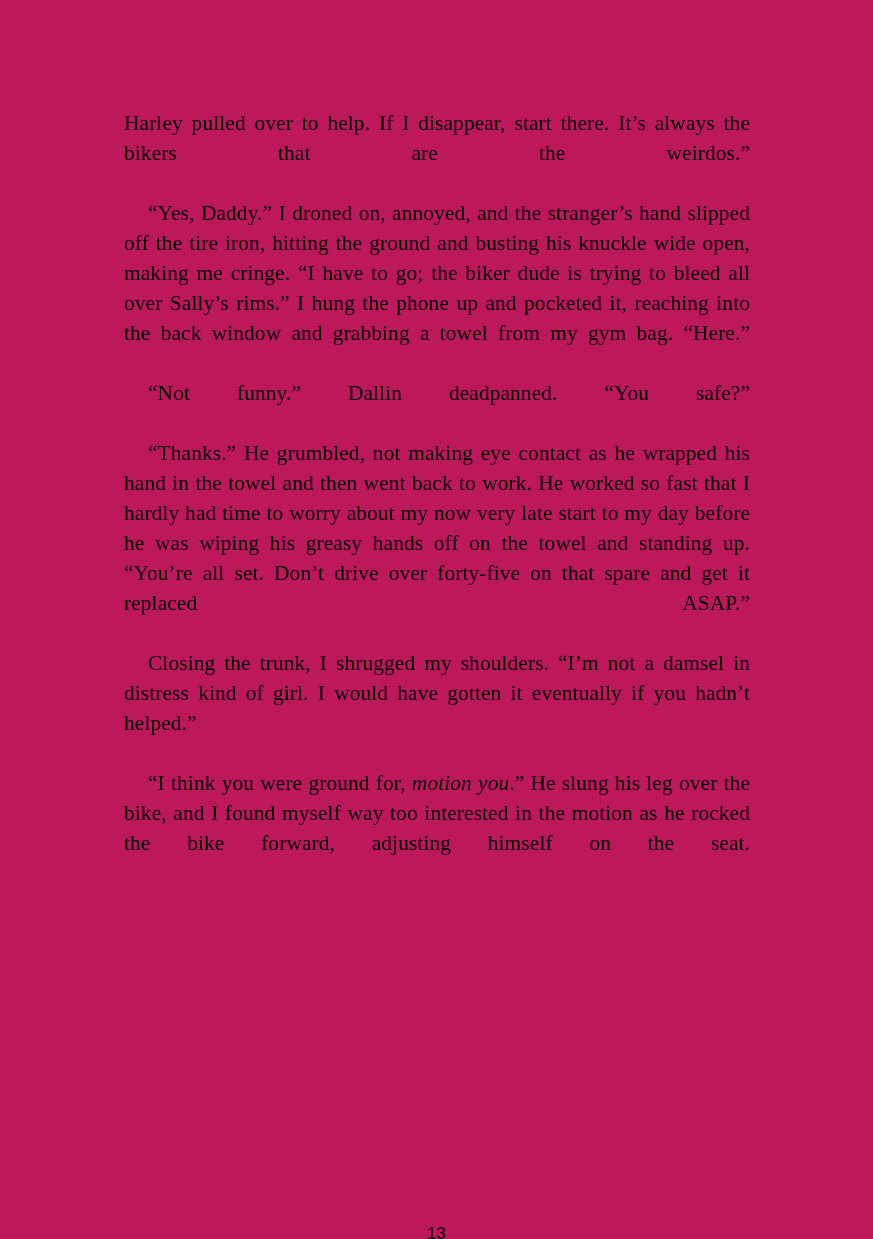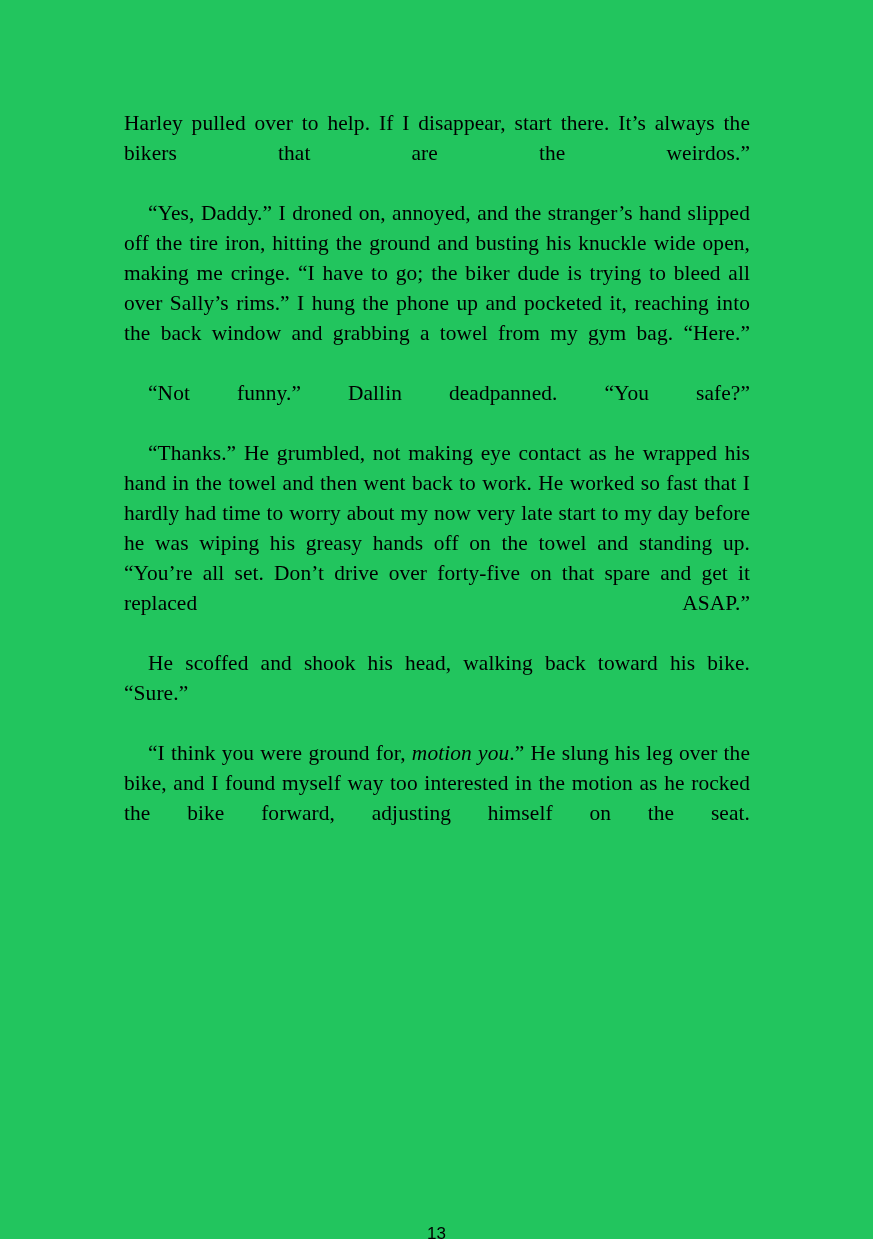--- a/index.html
+++ b/index.html
@@ -6,21 +6,21 @@
   html, body {
     margin: 0;
     padding: 0;
     background: #ffffff;
   }
 
   .page {
     position: relative;
     width: 873px;
     height: 1239px;
-    background: #22c55e;
+    background: #be185d;
     margin: 0 auto;
     overflow: hidden;
     font-family: "Liberation Serif", "DejaVu Serif", serif;
     color: #000000;
   }
 
   .text-block {
     position: absolute;
     left: 124px;
     top: 108px;
@@ -72,21 +72,21 @@
 <body>
 
 <div class="page">
 
   <div class="text-block">
 
     <p class="para continuation">Harley pulled over to help. If I disappear, start there. It’s always the bikers that are the weirdos.”</p>
     <p class="para">“Yes, Daddy.” I droned on, annoyed, and the stranger’s hand slipped off the tire iron, hitting the ground and busting his knuckle wide open, making me cringe. “I have to go; the biker dude is trying to bleed all over Sally’s rims.” I hung the phone up and pocketed it, reaching into the back window and grabbing a towel from my gym bag. “Here.”</p>
     <p class="para">“Not funny.” Dallin deadpanned. “You safe?”</p>
     <p class="para">“Thanks.” He grumbled, not making eye contact as he wrapped his hand in the towel and then went back to work. He worked so fast that I hardly had time to worry about my now very late start to my day before he was wiping his greasy hands off on the towel and standing up. “You’re all set. Don’t drive over forty-five on that spare and get it replaced ASAP.”</p>
-    <p class="para">He scoffed and shook his head, walking back toward his bike. “Sure.”</p>
+    <p class="para">Closing the trunk, I shrugged my shoulders. “I’m not a damsel in distress kind of girl. I would have gotten it eventually if you hadn’t helped.”</p>
 
     <p class="para"><span>“I think you were ground for, </span><em>motion you</em><span>.” He slung his leg over the bike, and I found myself way too interested in the motion as he rocked the bike forward, adjusting himself on the seat.</span></p>
 
   </div>
 
   <div class="folio">13</div>
 
 </div>
 
 </body></html>

